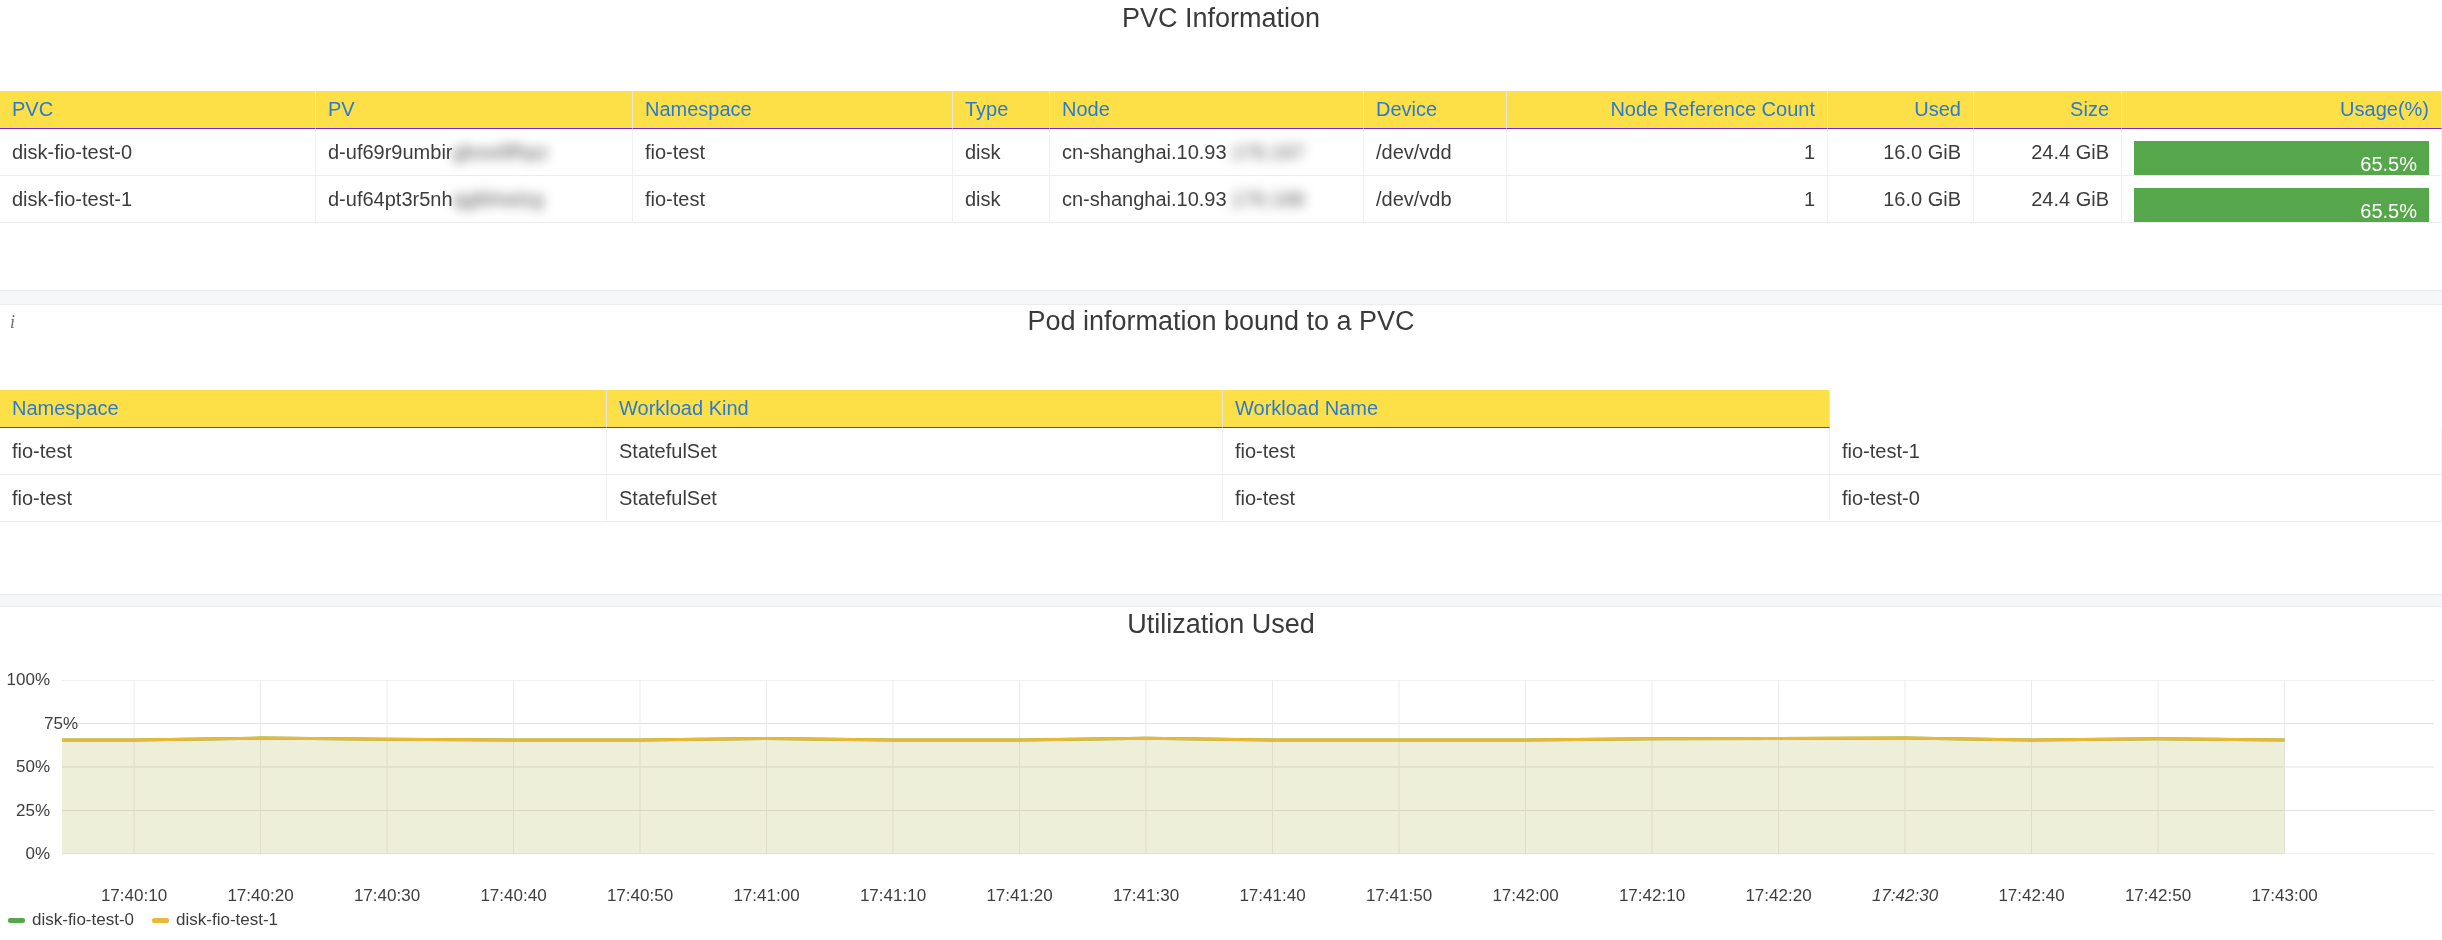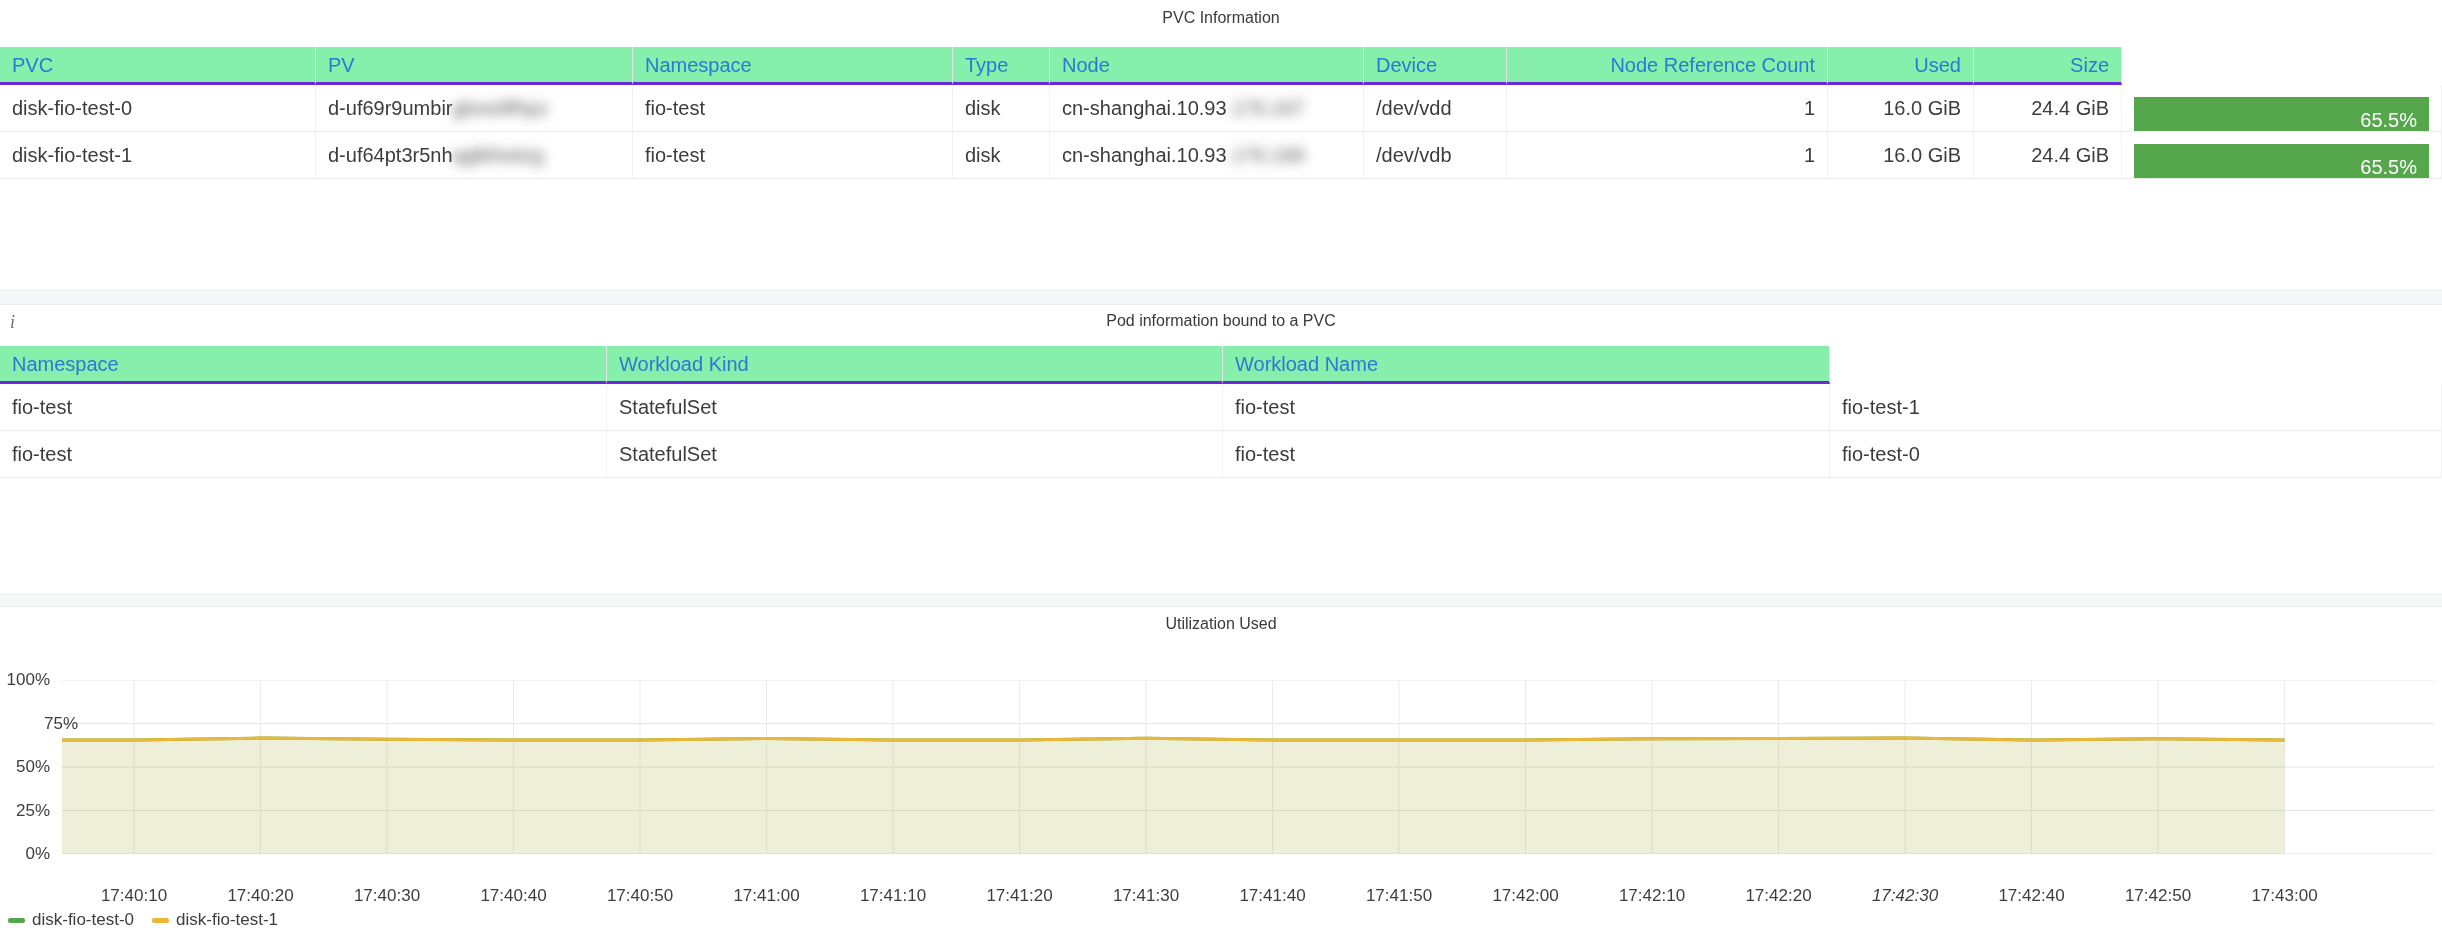--- a/index.html
+++ b/index.html
@@ -1,38 +1,38 @@
 <!DOCTYPE html>
 <html><head>
 <meta charset="utf-8">
 <style>
   * { margin:0; padding:0; box-sizing:border-box; }
   html,body { width:2442px; height:940px; background:#fff; overflow:hidden;
     font-family:"Liberation Sans","DejaVu Sans",sans-serif; color:#3c3c3c; }
   .page { width:2442px; height:940px; position:relative; }
 
   .panel { position:relative; background:#fff; }
-  .panel-title { text-align:center; font-size:16px; font-weight:500; color:#3a3a3a; height:26px; line-height:26px; cursor:pointer; }
+  .panel-title { text-align:center; font-size:27px; font-weight:500; color:#3a3a3a; height:26px; line-height:26px; cursor:pointer; }
 
   #panel-pvc { height:290px; padding-top:5px; }
   #panel-pod { height:289px; padding-top:3px; }
   #panel-chart { height:333px; padding-top:4px; }
 
   .gap { background:#f6f7f8; border-top:1px solid #ececec; border-bottom:1px solid #ececec; }
   .g1 { height:15px; } .g2 { height:13px; }
 
   #pvc-table { margin-top:16px; }
   #pod-table { margin-top:12px; }
 
   .trow { display:flex; width:2442px; }
   .tcell { padding:0 12px; font-size:20px; height:47px; line-height:46px;
     border-right:1px solid #f1f1f1; border-bottom:1px solid #ececec;
     white-space:nowrap; overflow:hidden; background:#fff; }
-  .thead .tcell { color:#2a7ad2; background:#86efac; height:38px; line-height:37px;
-    border-right:1px solid #e4e4e4; border-bottom:3px solid #6d28d9; cursor:pointer; }
+  .thead .tcell { color:#2a7ad2; background:#fde047; height:38px; line-height:37px;
+    border-right:1px solid #e4e4e4; border-bottom:1px solid #6d28d9; cursor:pointer;margin-top:44px; }
   .right { text-align:right; }
   .bar-cell { padding:12px; }
   .usage-bar { height:46px; line-height:46px; color:#fff; font-size:20px; text-align:right; padding:0 12px; }
   .blur { filter:blur(6px); color:#555; }
 
   .info-icon { position:absolute; top:7px; left:10px; font-size:18px; color:#6f6f6f;
     font-style:italic; font-family:"Liberation Serif","DejaVu Serif",serif; cursor:pointer; }
 
   #chart-svg { position:absolute; left:62px; top:73px; width:2372px; height:174px; }
   #y-labels, #x-labels { position:absolute; left:0; top:0; width:2442px; height:0; }
@@ -56,20 +56,21 @@
         <div class="trow thead">
           <div class="tcell th" style="width: 316px;">PVC</div>
           <div class="tcell th" style="width: 317px;">PV</div>
           <div class="tcell th" style="width: 320px;">Namespace</div>
           <div class="tcell th" style="width: 97px;">Type</div>
           <div class="tcell th" style="width: 314px;">Node</div>
           <div class="tcell th" style="width: 143px;">Device</div>
           <div class="tcell th right" style="width: 321px;">Node Reference Count</div>
           <div class="tcell th right" style="width: 146px;">Used</div>
           <div class="tcell th right" style="width: 148px;">Size</div>
+          <div class="tcell th right" style="width: 320px;">Usage(%)</div>
         </div>
         <div class="trow">
           <div class="tcell" style="width: 316px;"><span>disk-fio-test-0</span></div>
           <div class="tcell" style="width: 317px;"><span>d-uf69r9umbir</span><span class="blur">gbxw9fhpz</span></div>
           <div class="tcell" style="width: 320px;"><span>fio-test</span></div>
           <div class="tcell" style="width: 97px;"><span>disk</span></div>
           <div class="tcell" style="width: 314px;"><span>cn-shanghai.10.93</span><span class="blur">.176.167</span></div>
           <div class="tcell" style="width: 143px;"><span>/dev/vdd</span></div>
           <div class="tcell right" style="width: 321px;"><span>1</span></div>
           <div class="tcell right" style="width: 146px;"><span>16.0 GiB</span></div>

